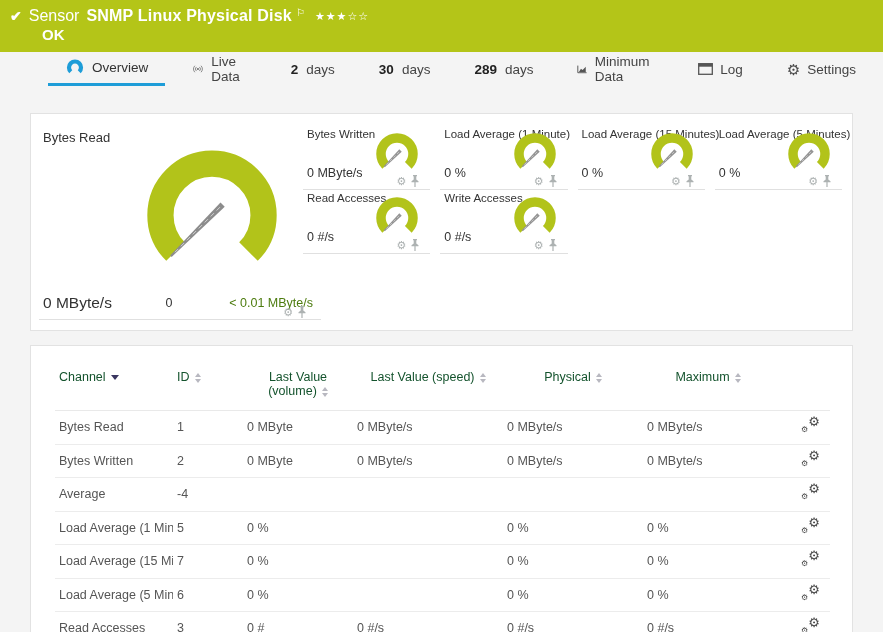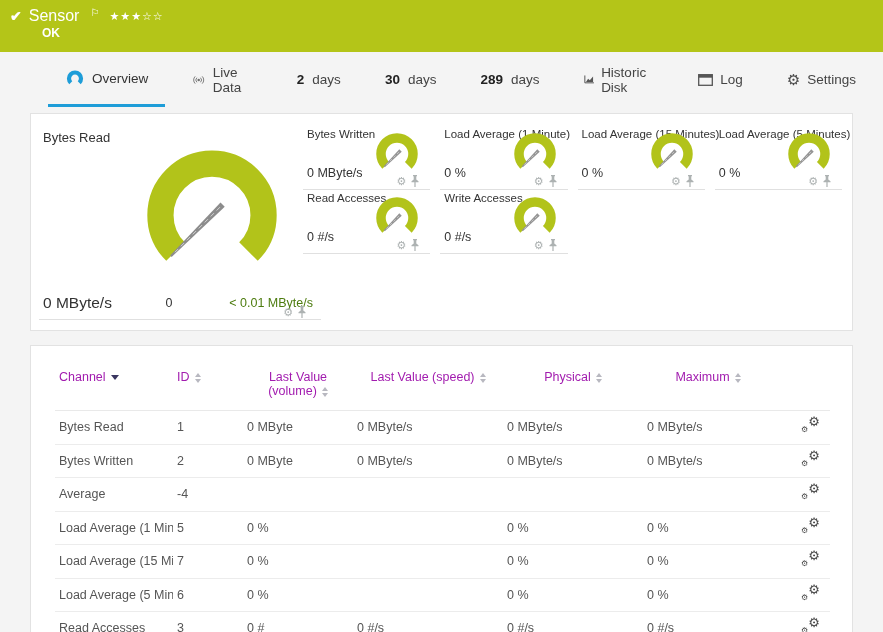--- a/index.html
+++ b/index.html
@@ -10,25 +10,25 @@
   }
 
   
   .topbar { position:absolute; top:0; left:0; right:0; height:52px; background:#b4c518; color:#fff; padding:7px 12px 0 10px; }
   .topbar .line1 { display:flex; align-items:center; font-size:16px; }
   .topbar .check { font-size:14px; font-weight:bold; margin-right:7px; }
   .topbar .kind { margin-right:7px; }
   .topbar .title { font-weight:bold; letter-spacing:.2px; }
   .topbar .flag { font-size:10px; margin-left:4px; align-self:flex-start; }
   .topbar .stars { font-size:11px; margin-left:10px; letter-spacing:1px; }
-  .topbar .line2 { margin-left:32px; margin-top:1px; font-size:12px; font-weight:bold; }
+  .topbar .line2 { margin-left:32px; margin-top:1px; font-size:15px; font-weight:bold; }
 
   
   .tabs { position:absolute; top:52px; left:0; right:0; height:48px; display:flex; align-items:stretch; padding-left:48px; }
-  .tab { display:flex; align-items:center; gap:7px; padding:0 17px; margin-right:10px; font-size:13.5px; color:#444; cursor:pointer; position:relative; height:55px; }
+  .tab { display:flex; align-items:center; gap:7px; padding:0 17px; margin-right:10px; font-size:13.5px; color:#444; cursor:pointer; position:relative; height:34px; }
   .tab.active { border-bottom:3px solid #1e9dd8; color:#333; }
   .tab b { color:#222; font-weight:bold; margin-right:1px; }
   .tab .uniico { font-size:15px; color:#4a4a4a; line-height:1; }
   .tab svg { display:block; }
 
   
   .panel { position:absolute; left:30px; right:30px; background:#fff; border:1px solid #e2e2e2; }
   #gauges-panel { top:113px; height:218px; }
   #table-panel  { top:345px; height:300px; padding:18px 24px 0 24px; }
 
@@ -47,21 +47,21 @@
   .small-grid { position:absolute; left:272px; top:12px; right:10px; display:grid; grid-template-columns:repeat(4, 1fr); grid-auto-rows:64px; column-gap:10px; row-gap:0; }
   .small-cell { position:relative; border-bottom:1px solid #e0e0e0; }
   .small-cell .glabel { position:absolute; left:4px; top:2px; font-size:11.5px; color:#333; white-space:nowrap; }
   .small-cell svg.gauge { position:absolute; right:8px; top:6px; }
   .small-cell .gvalue { position:absolute; left:4px; bottom:9px; font-size:12.5px; color:#333; }
   .small-cell .cell-icons { right:10px; bottom:2px; }
 
   
   table { width:100%; border-collapse:collapse; table-layout:fixed; font-size:12.5px; }
   col.c-channel{width:118px} col.c-id{width:70px} col.c-vol{width:110px} col.c-speed{width:150px} col.c-min{width:140px} col.c-max{width:130px} col.c-tools{width:57px}
-  thead th { font-weight:normal; color:#a21caf; font-size:12.5px; text-align:center; padding:6px 4px 12px 4px; border-bottom:1px solid #e9e9e9; vertical-align:top; cursor:pointer; }
+  thead th { font-weight:normal; color:#14532d; font-size:12.5px; text-align:center; padding:6px 4px 12px 4px; border-bottom:1px solid #e9e9e9; vertical-align:top; cursor:pointer; }
   thead th.al { text-align:left; }
   tbody td { padding:7px 4px 7.5px 4px; border-bottom:1px solid #ececec; color:#555; text-align:left; white-space:nowrap; overflow:hidden; }
   tbody td.al { text-align:left; }
   tbody td.tools { text-align:right; padding-right:10px; }
 
   .sort { display:inline-flex; flex-direction:column; vertical-align:middle; margin-left:5px; }
   .sort i { width:0; height:0; border-left:3.5px solid transparent; border-right:3.5px solid transparent; display:block; }
   .sort .up { border-bottom:4px solid #b8b8c0; margin-bottom:2px; }
   .sort .dn { border-top:4px solid #b8b8c0; }
   .sort-single { display:inline-block; vertical-align:middle; margin-left:5px; width:0; height:0; border-left:4.5px solid transparent; border-right:4.5px solid transparent; border-top:5px solid #3a3660; }
@@ -70,20 +70,21 @@
   .gears .g1 { position:absolute; right:0; top:-3px; font-size:13px; color:#4a4a4a; line-height:1; }
   .gears .g2 { position:absolute; left:0; bottom:-1px; font-size:8px; color:#4a4a4a; line-height:1; }
 </style>
 </head>
 <body>
 
 <div class="topbar">
   <div class="line1">
     <span class="check">✔</span>
     <span class="kind">Sensor</span>
+    <span class="title">SNMP Linux Physical Disk</span>
     <span class="flag">⚐</span>
     <span class="stars"><span>★★★</span><span>☆☆</span></span>
   </div>
   <div class="line2">OK</div>
 </div>
 
 <div class="tabs">
   <div class="tab active">
     <svg width="20" height="17" viewBox="0 0 20 17">
       <path d="M 5.76 12.74 A 6 6 0 1 1 14.24 12.74" fill="none" stroke="#1e9dd8" stroke-width="4.2"></path>
@@ -112,21 +113,21 @@
   </div>
   <div class="tab">
     <b>289</b>
       <span>days</span>
   </div>
   <div class="tab">
     <svg width="15" height="13" viewBox="0 0 15 13">
       <path d="M1.2 0.8 V11.2 H14" fill="none" stroke="#555" stroke-width="1.4"></path>
       <path d="M2.8 10 L5.8 5.4 L8.2 7.4 L12.8 2.4 V10 Z" fill="#555"></path>
     </svg>
-    <span>Historic Disk</span>
+    <span>Minimum Data</span>
   </div>
   <div class="tab">
     <svg width="15" height="12" viewBox="0 0 15 12">
       <rect x="0.7" y="0.7" width="13.6" height="10.6" fill="none" stroke="#555" stroke-width="1.3"></rect>
       <rect x="0.7" y="0.7" width="13.6" height="3" fill="#555"></rect>
     </svg>
     <span>Log</span>
   </div>
   <div class="tab">
     <span class="uniico">⚙</span>

